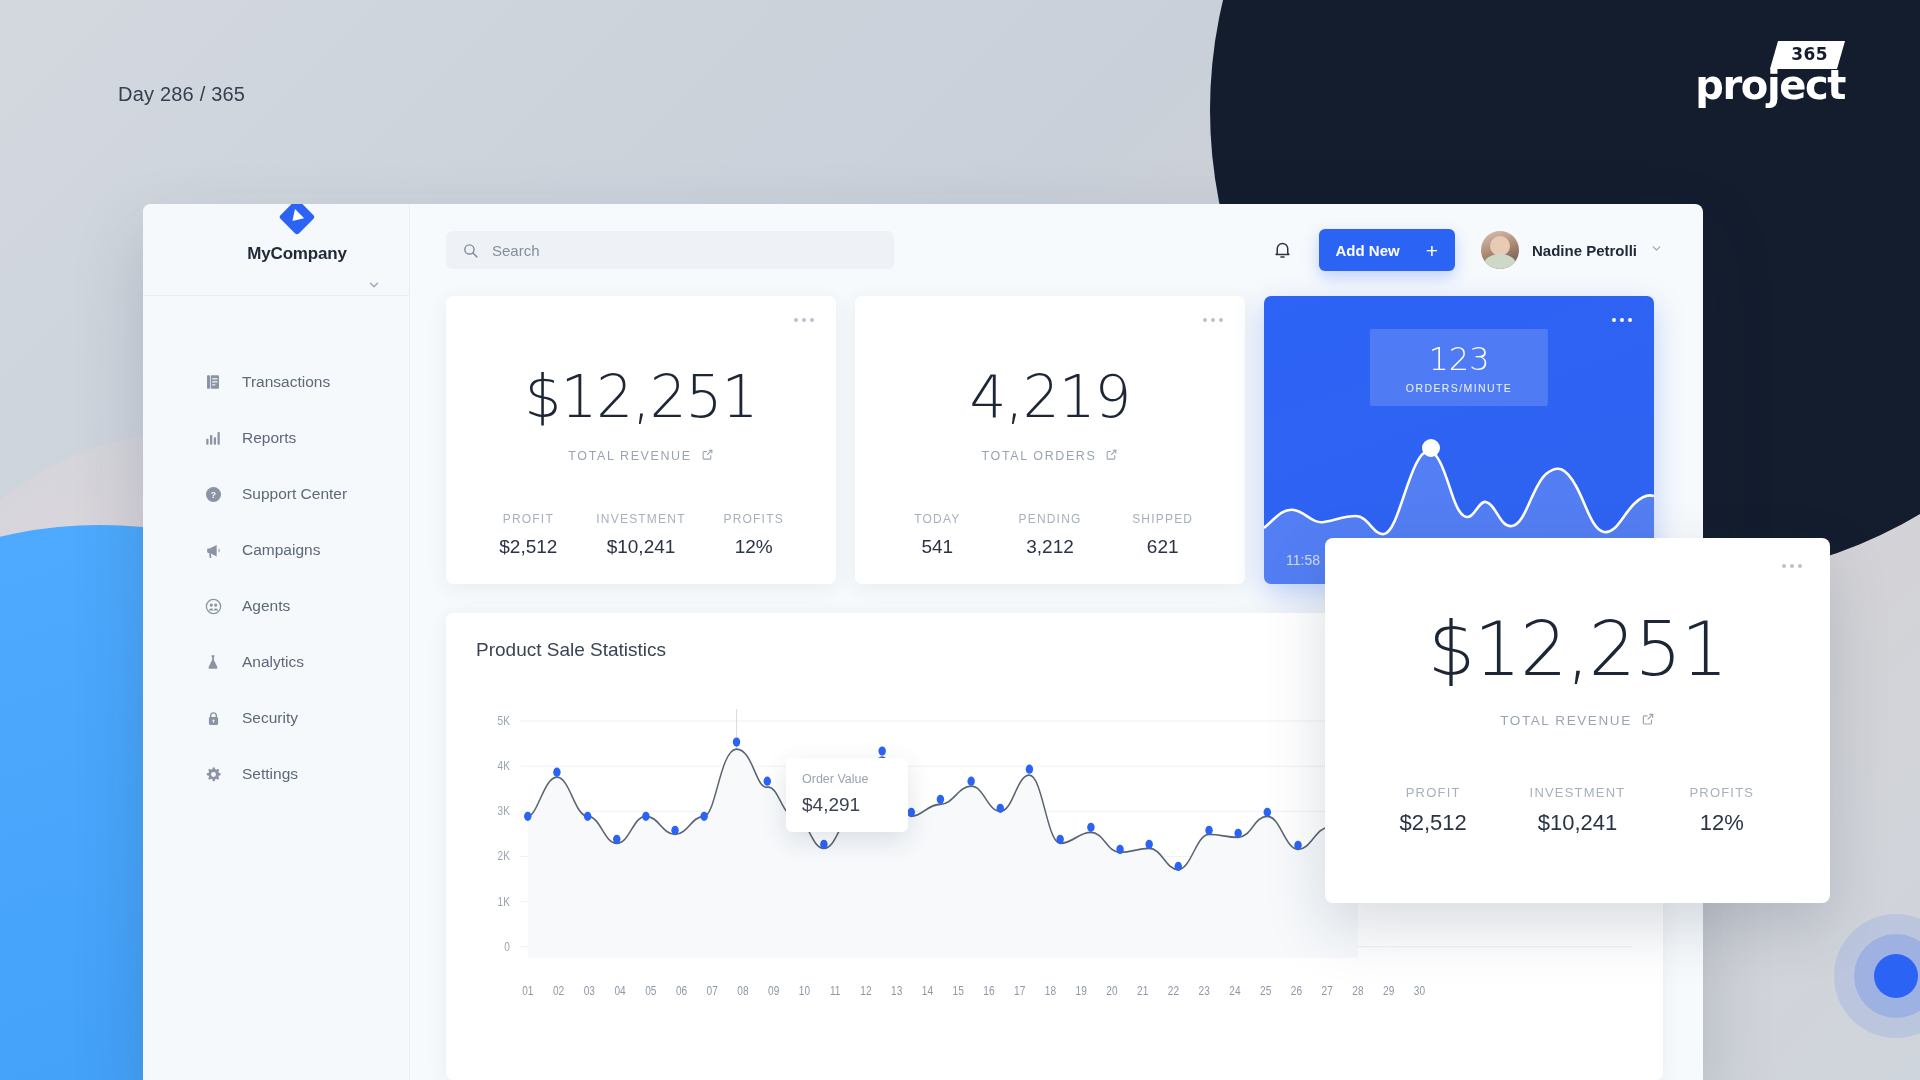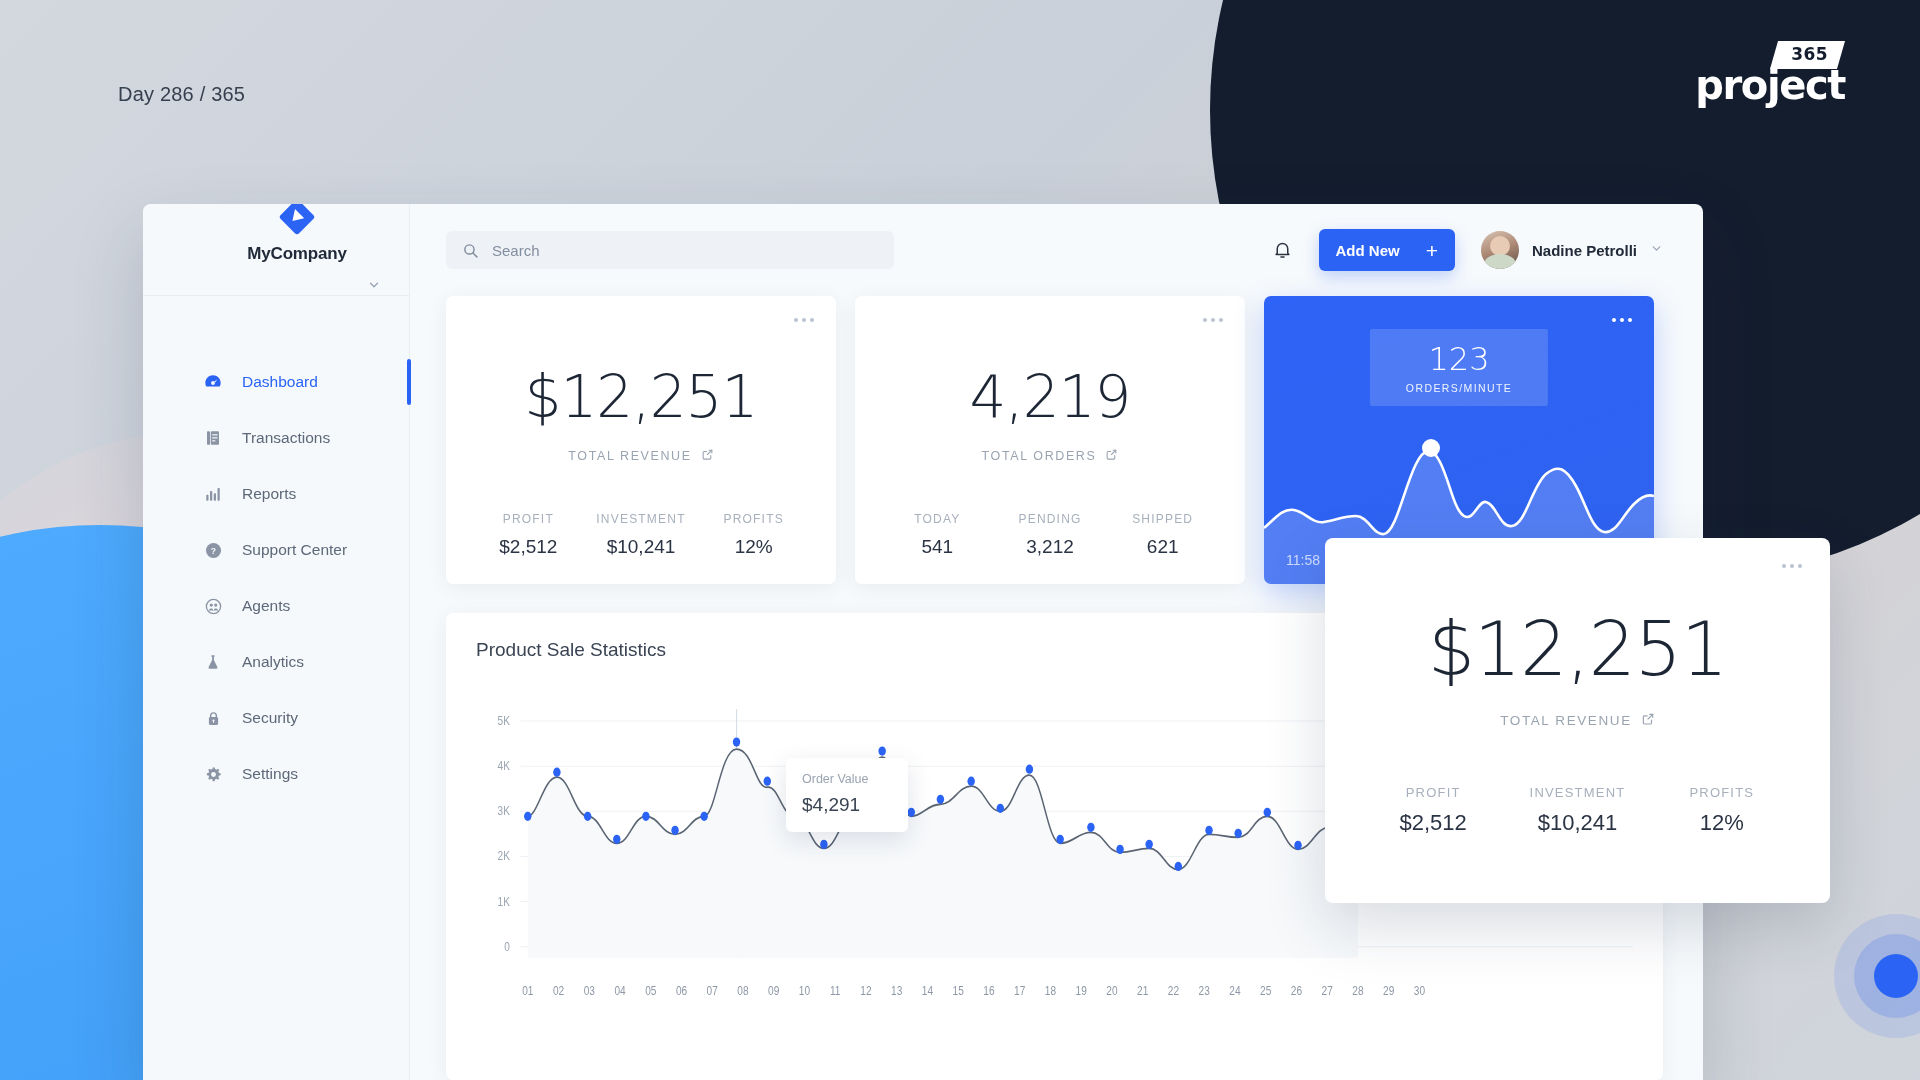--- a/index.html
+++ b/index.html
@@ -277,31 +277,20 @@
       <div class="diamond"></div>
       <div id="company-name">MyCompany</div>
       <div id="company-chevron">
         <svg width="14" height="14" viewBox="0 0 24 24" fill="none" stroke="currentColor" stroke-width="2.2" stroke-linecap="round" stroke-linejoin="round">
             <polyline points="6 9 12 15 18 9"></polyline>
           </svg>
       </div>
     </div>
 
     <nav id="nav-list">
-      <div class="nav-item active">
-        <span class="nav-icon">
-          <svg width="20" height="20" viewBox="0 0 24 24" fill="currentColor">
-              <path d="M12 4C6.9 4 2.8 8.1 2.8 13.2c0 1.5.4 3 1 4.3h16.4c.6-1.3 1-2.8 1-4.3C21.2 8.1 17.1 4 12 4z"></path>
-              <circle cx="12" cy="13.2" r="2.3" fill="#f6f9fb"></circle>
-              <path d="M13.3 12l4-3.6-3 4.4z" fill="#f6f9fb"></path>
-            </svg>
-        </span>
-        <span>Dashboard</span>
-        <div id="active-indicator" style="left:auto; right:-2px;"></div>
-      </div>
 
       <div class="nav-item">
         <span class="nav-icon">
           <svg width="18" height="18" viewBox="0 0 24 24" fill="currentColor">
               <rect x="4" y="3" width="4" height="18" rx="1"></rect>
               <rect x="9" y="3" width="11" height="18" rx="1.5"></rect>
               <rect x="11" y="7" width="7" height="1.6" fill="#f6f9fb"></rect>
               <rect x="11" y="11" width="7" height="1.6" fill="#f6f9fb"></rect>
               <rect x="11" y="15" width="4" height="1.6" fill="#f6f9fb"></rect>
             </svg>
@@ -324,20 +313,30 @@
       <div class="nav-item">
         <span class="nav-icon">
           <svg width="19" height="19" viewBox="0 0 24 24" fill="currentColor">
               <circle cx="12" cy="12" r="9.5"></circle>
               <text x="12" y="16.5" text-anchor="middle" font-size="11" font-weight="bold" fill="#f6f9fb" font-family="sans-serif">?</text>
             </svg>
         </span>
         <span>Support Center</span>
       </div>
 
+      <div class="nav-item">
+        <span class="nav-icon">
+          <svg width="19" height="19" viewBox="0 0 24 24" fill="currentColor">
+              <path d="M4 9.5v4c0 .8.7 1.5 1.5 1.5H7l9 4.5V5L7 9.5H5.5C4.7 9.5 4 10 4 9.5z"></path>
+              <path d="M6.5 15.5h2.2l.6 5a1 1 0 0 1-1 1.1H8a1 1 0 0 1-1-.9z"></path>
+              <path d="M18.5 9.5a3 3 0 0 1 0 5v-5z"></path>
+            </svg>
+        </span>
+        <span>Campaigns</span>
+      </div>
 
       <div class="nav-item">
         <span class="nav-icon">
           <svg width="19" height="19" viewBox="0 0 24 24" fill="none" stroke="currentColor" stroke-width="1.6">
               <circle cx="12" cy="12" r="9"></circle>
               <circle cx="9.2" cy="10.2" r="2" fill="currentColor" stroke="none"></circle>
               <circle cx="14.8" cy="10.2" r="2" fill="currentColor" stroke="none"></circle>
               <path d="M5.6 17.2c1-2 2.2-2.8 3.6-2.8s2.1.8 2.8 2.8z" fill="currentColor" stroke="none"></path>
               <path d="M12 17.2c.7-2 1.4-2.8 2.8-2.8s2.6.8 3.6 2.8z" fill="currentColor" stroke="none"></path>
             </svg>

